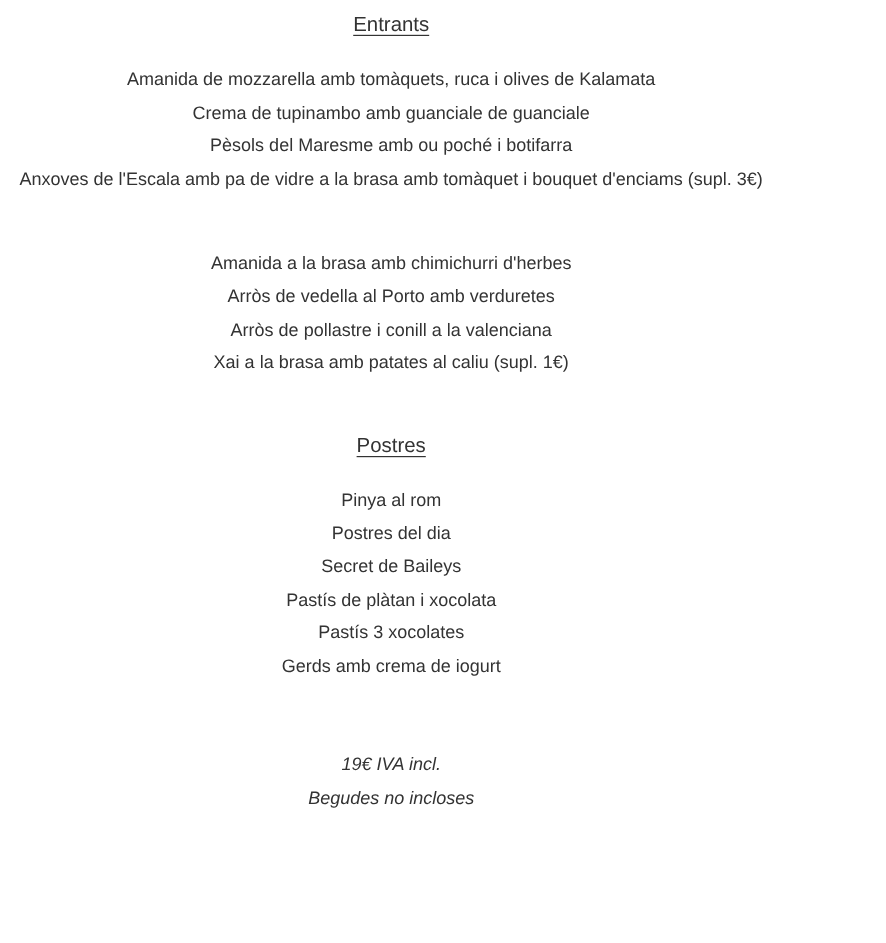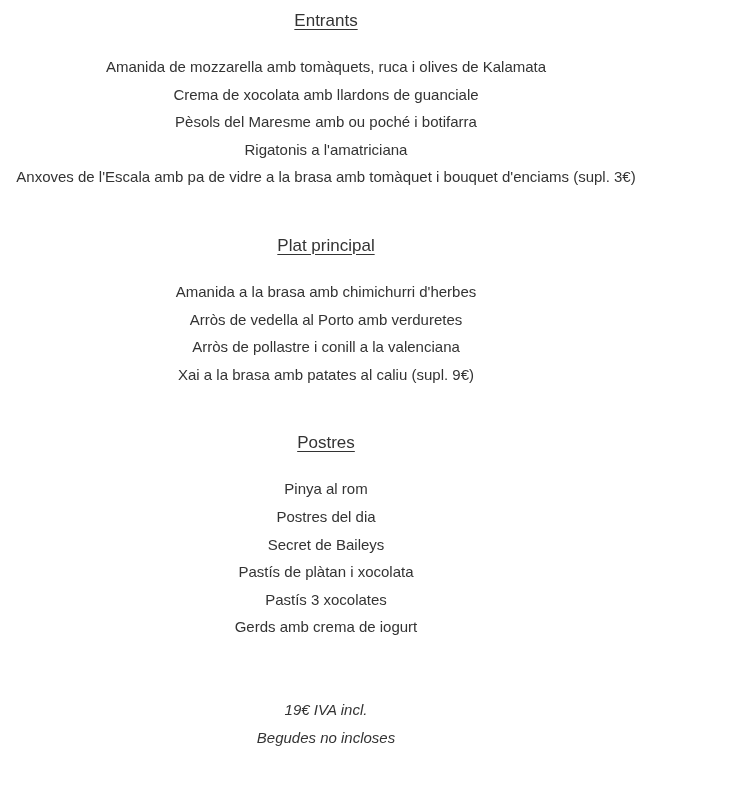--- a/index.html
+++ b/index.html
@@ -48,32 +48,30 @@
   }
 </style>
 </head>
 <body>
 
 <div class="menu">
 
   <div class="section">
     <h2 class="section-title">Entrants</h2>
     <div class="menu-item">Amanida de mozzarella amb tomàquets, ruca i olives de Kalamata</div>
-    <div class="menu-item">Crema de xocolata amb llardons de guanciale</div>
+    <div class="menu-item">Crema de tupinambo amb guanciale de guanciale</div>
     <div class="menu-item">Pèsols del Maresme amb ou poché i botifarra</div>
-    <div class="menu-item">Rigatonis a l'amatriciana</div>
     <div class="menu-item">Anxoves de l'Escala amb pa de vidre a la brasa amb tomàquet i bouquet d'enciams (supl. 3€)</div>
   </div>
 
   <div class="section">
-    <h2 class="section-title">Plat principal</h2>
     <div class="menu-item">Amanida a la brasa amb chimichurri d'herbes</div>
     <div class="menu-item">Arròs de vedella al Porto amb verduretes</div>
     <div class="menu-item">Arròs de pollastre i conill a la valenciana</div>
-    <div class="menu-item">Xai a la brasa amb patates al caliu (supl. 9€)</div>
+    <div class="menu-item">Xai a la brasa amb patates al caliu (supl. 1€)</div>
   </div>
 
   <div class="section">
     <h2 class="section-title">Postres</h2>
     <div class="menu-item">Pinya al rom</div>
     <div class="menu-item">Postres del dia</div>
     <div class="menu-item">Secret de Baileys</div>
     <div class="menu-item">Pastís de plàtan i xocolata</div>
     <div class="menu-item">Pastís 3 xocolates</div>
     <div class="menu-item">Gerds amb crema de iogurt</div>

